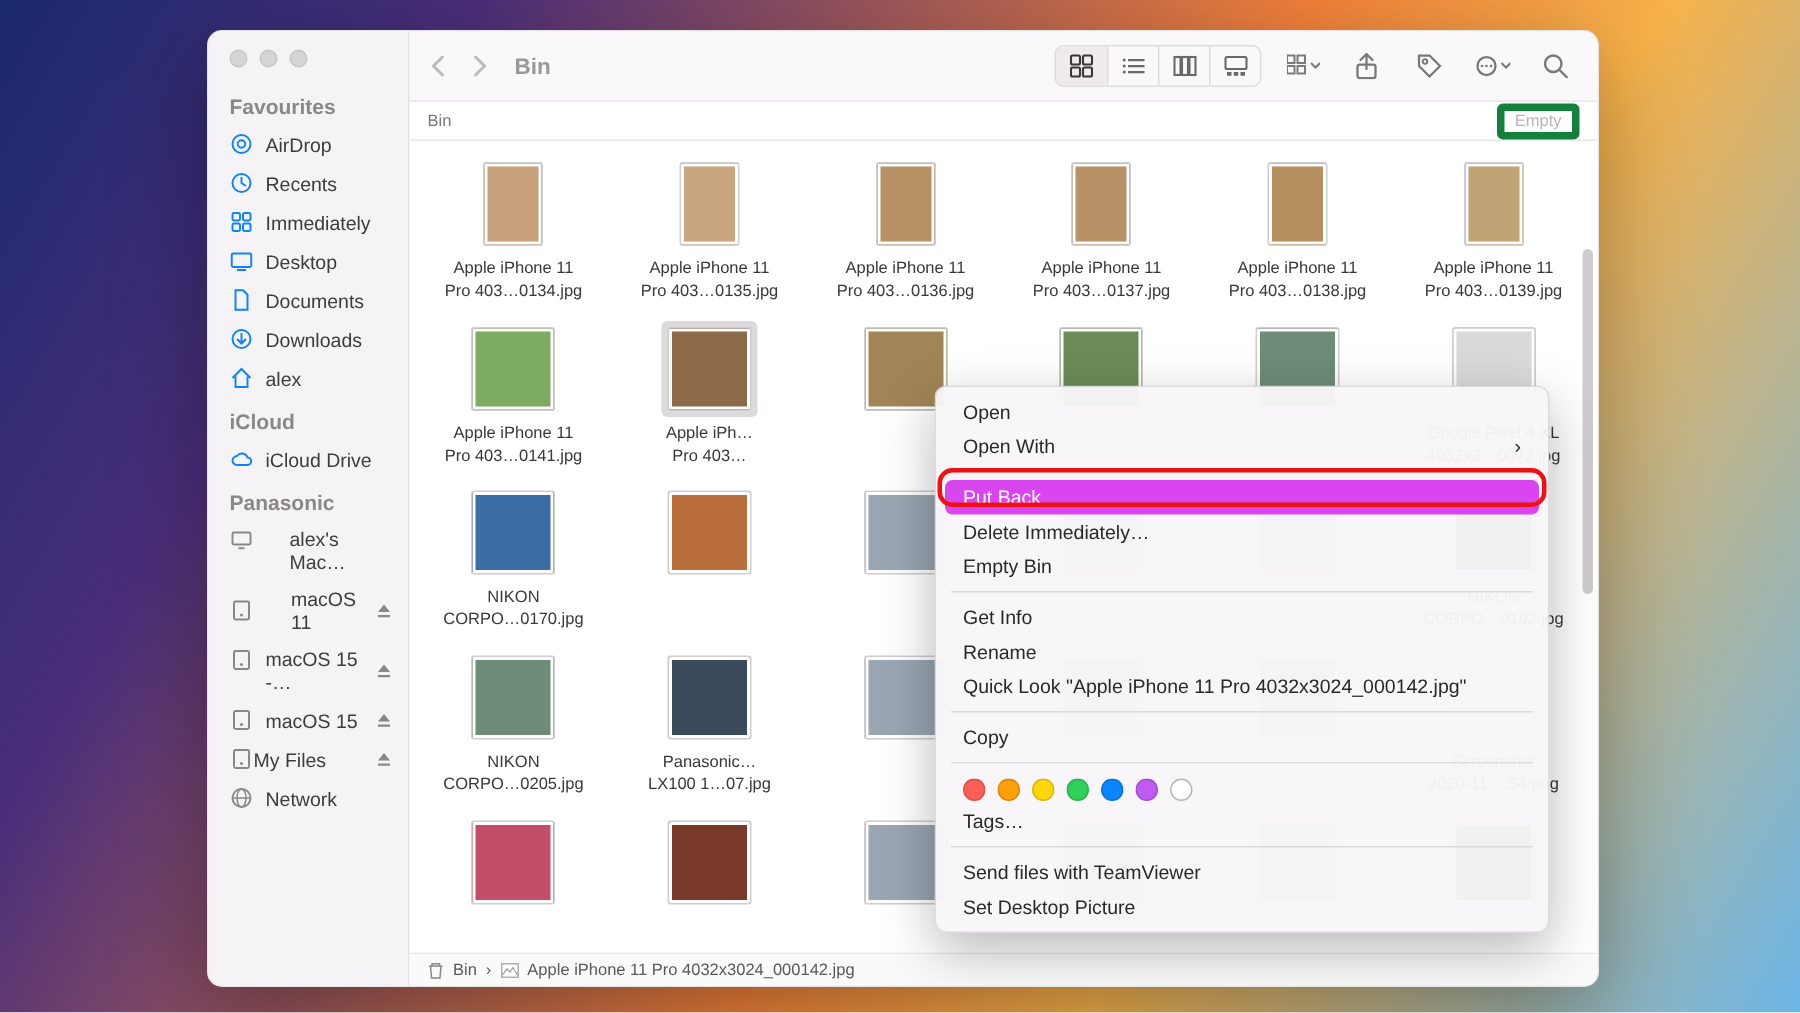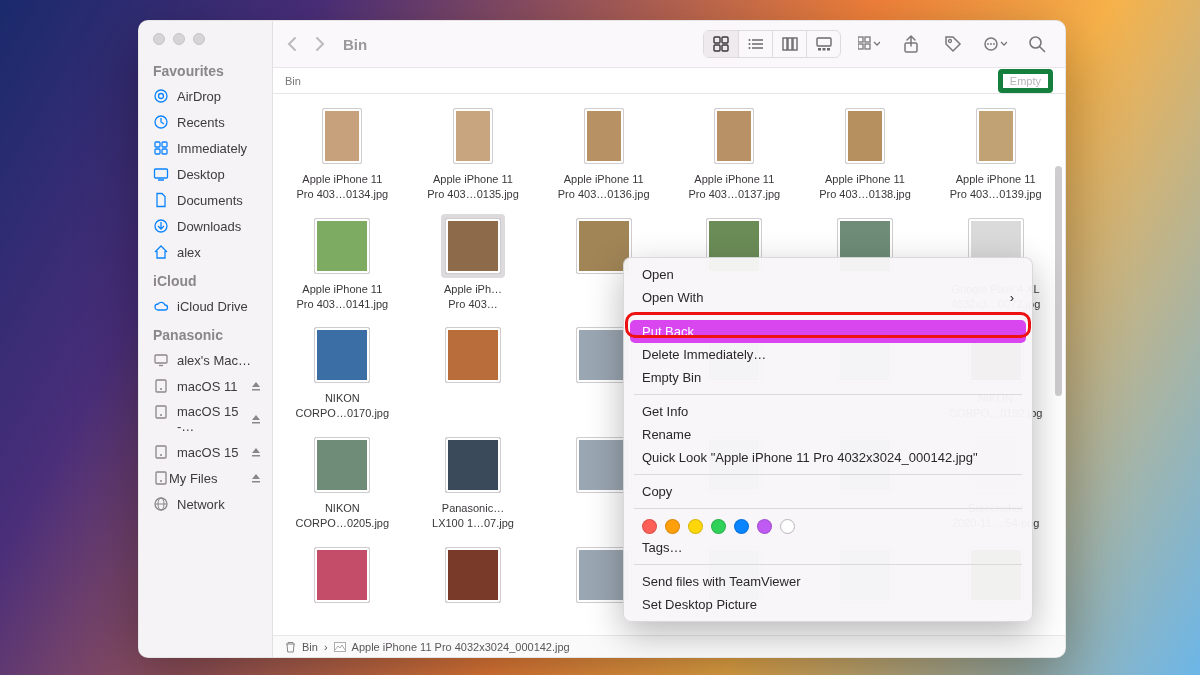--- a/index.html
+++ b/index.html
@@ -169,32 +169,32 @@
               <span class="ico">
                 <svg width="16" height="16" viewBox="0 0 16 16">
                   <path d="M5 12 A3 3 0 0 1 5 6 A4 4 0 0 1 12 7 A2.5 2.5 0 0 1 12 12 Z" fill="none" stroke="#0a84ff" stroke-width="1.3"></path>
                 </svg>
               </span>
               <span>iCloud Drive</span>
             </div>
           </div>
           <div class="section-label">Panasonic</div>
           <div class="side-item">
-            <div style="display: flex; align-items: center; gap: 8px;">
+            <div style="display: flex; gap: 24px;">
               <span class="ico">
                 <svg width="16" height="16" viewBox="0 0 16 16">
                   <rect x="2" y="3" width="12" height="8" rx="1" fill="none" stroke="#8a878a" stroke-width="1.3"></rect>
                   <line x1="6" y1="13.5" x2="10" y2="13.5" stroke="#8a878a" stroke-width="1.3"></line>
                 </svg>
               </span>
               <span>alex's Mac…</span>
             </div>
           </div>
           <div class="side-item eject">
-            <div style="display: flex; align-items: center; gap: 8px;">
+            <div style="display: flex; align-items: center; gap: 25px;">
               <span class="ico">
                 <svg width="16" height="16" viewBox="0 0 16 16">
                   <rect x="3" y="2" width="10" height="12" rx="1" fill="none" stroke="#8a878a" stroke-width="1.3"></rect>
                   <circle cx="8" cy="11" r="1" fill="#8a878a"></circle>
                 </svg>
               </span>
               <span>macOS 11</span>
             </div>
             <span>
               <svg width="12" height="12" viewBox="0 0 12 12">

